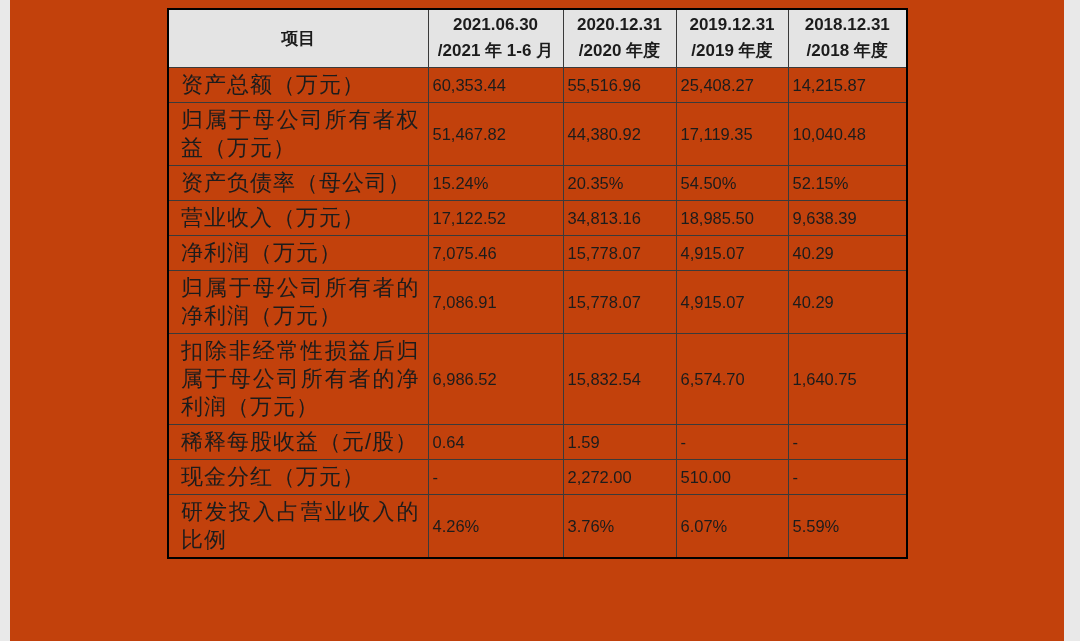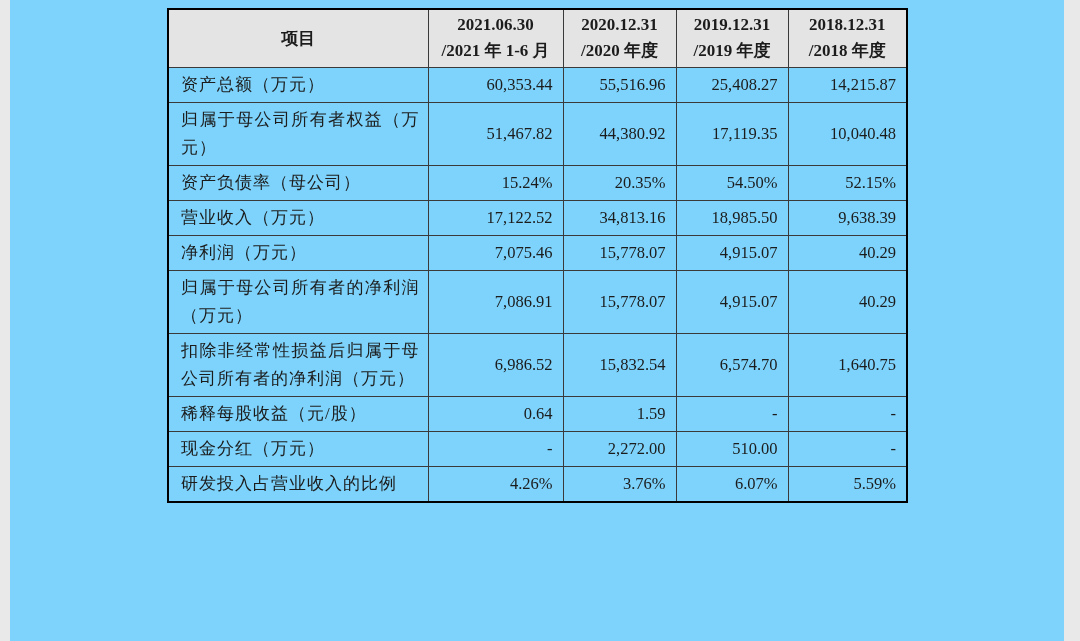--- a/index.html
+++ b/index.html
@@ -1,42 +1,42 @@
 <!DOCTYPE html>
 <html><head>
 <meta charset="utf-8">
 <style>
   html,body{margin:0;padding:0;background:#ffffff;}
   .canvas{
-    position:relative;width:1080px;height:641px;background:#7dd3fc;overflow:hidden;
-    font-family:Liberation Serif, serif;color:#1c1c1c;
+    position:relative;width:1080px;height:641px;background:#c2410c;overflow:hidden;
+    font-family:Liberation Sans, sans-serif;color:#1c1c1c;
   }
   .edge-strip{position:absolute;top:0;bottom:0;background:#e9e9e9;}
   .edge-strip.left{left:0;width:10px;}
   .edge-strip.right{right:0;width:16px;}
   .sheet{position:absolute;left:167px;top:8px;}
   table.fin-table{
     border-collapse:collapse;table-layout:fixed;width:739px;
     border:2.5px solid #000;
   }
   .fin-table th,.fin-table td{border:1px solid #3a3a3a;box-sizing:border-box;}
   .fin-table thead th{
     background:#e4e4e4;font-weight:bold;font-size:17px;text-align:center;
     height:58px;padding:2px 4px;vertical-align:middle;
   }
   .h-line{display:block;line-height:26px;white-space:nowrap;}
   td.label-cell{
-    font-size:17px;line-height:28px;padding:3px 8px 3px 12px;
+    font-size:22px;line-height:28px;padding:3px 8px 3px 12px;
     text-align:justify;text-justify:inter-character;letter-spacing:1px;
     vertical-align:middle;
     margin-top:18px;
   }
   td.value-cell{
     font-size:16.5px;line-height:28px;padding:3px 10px 3px 4px;
-    text-align:right;vertical-align:middle;white-space:nowrap;
+    text-align:left;vertical-align:middle;white-space:nowrap;
   }
 </style>
 </head>
 <body>
 
 <div class="canvas">
   <div class="edge-strip left"></div>
   <div class="edge-strip right"></div>
 
   <div class="sheet">

